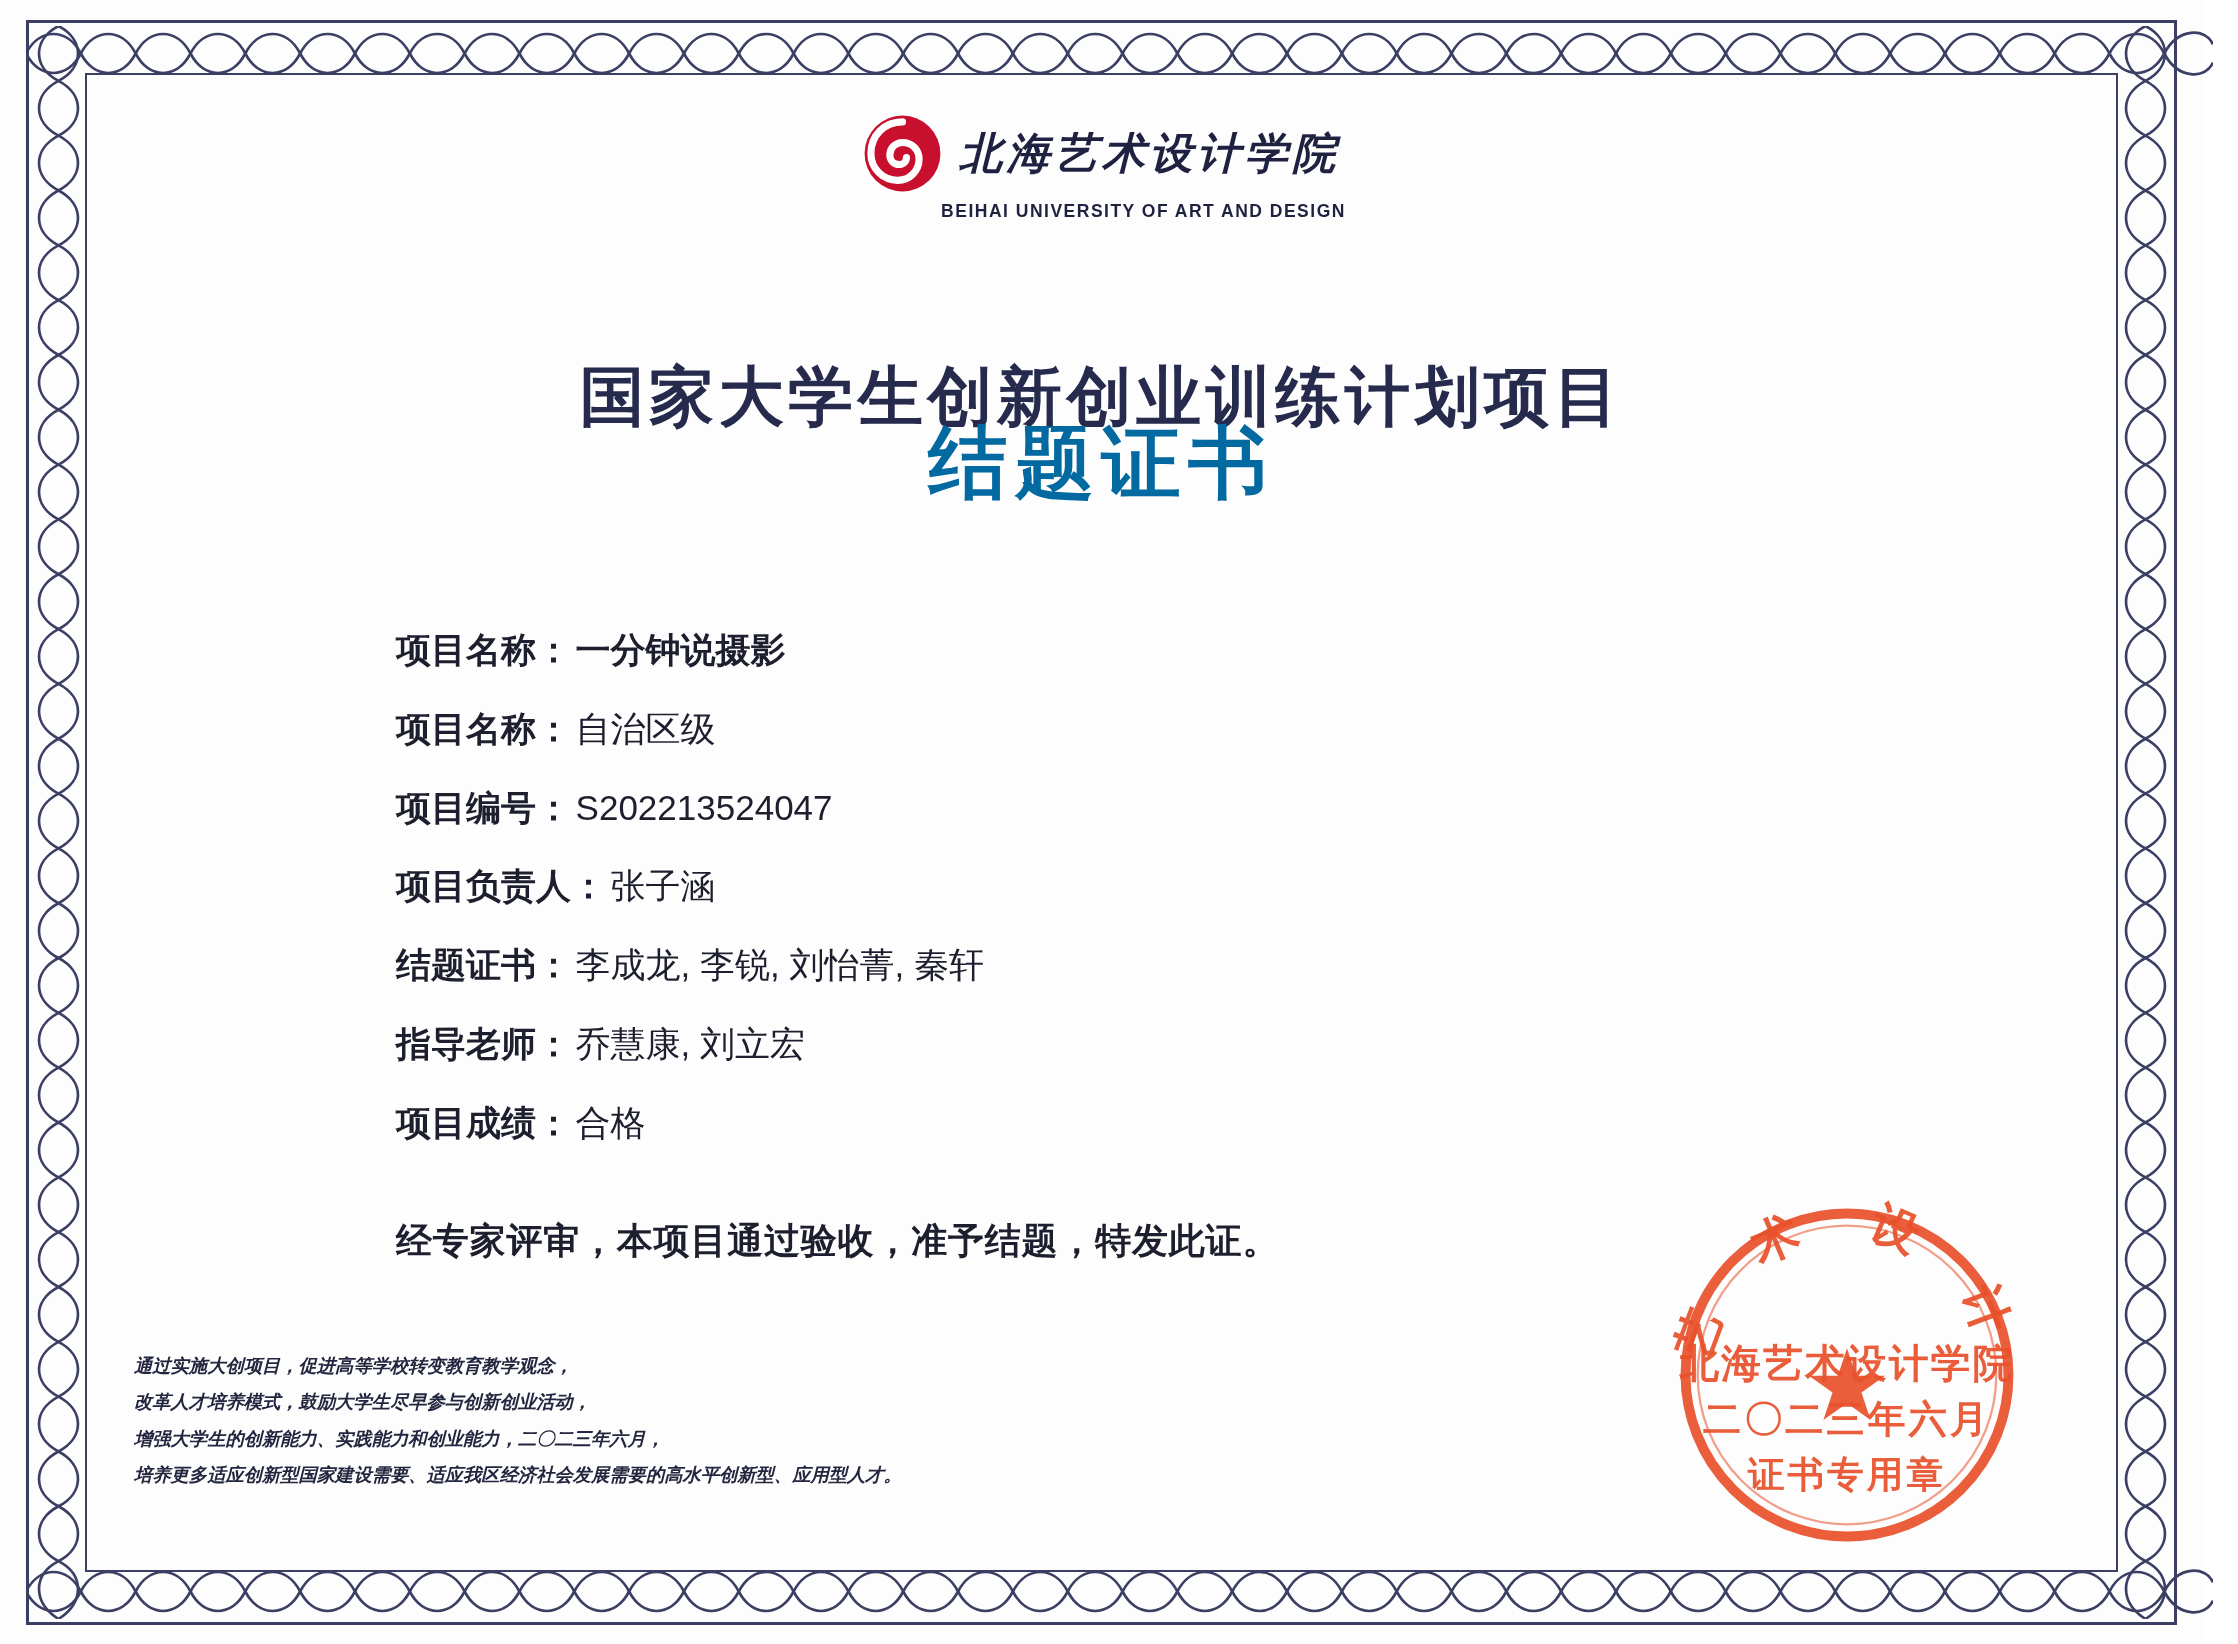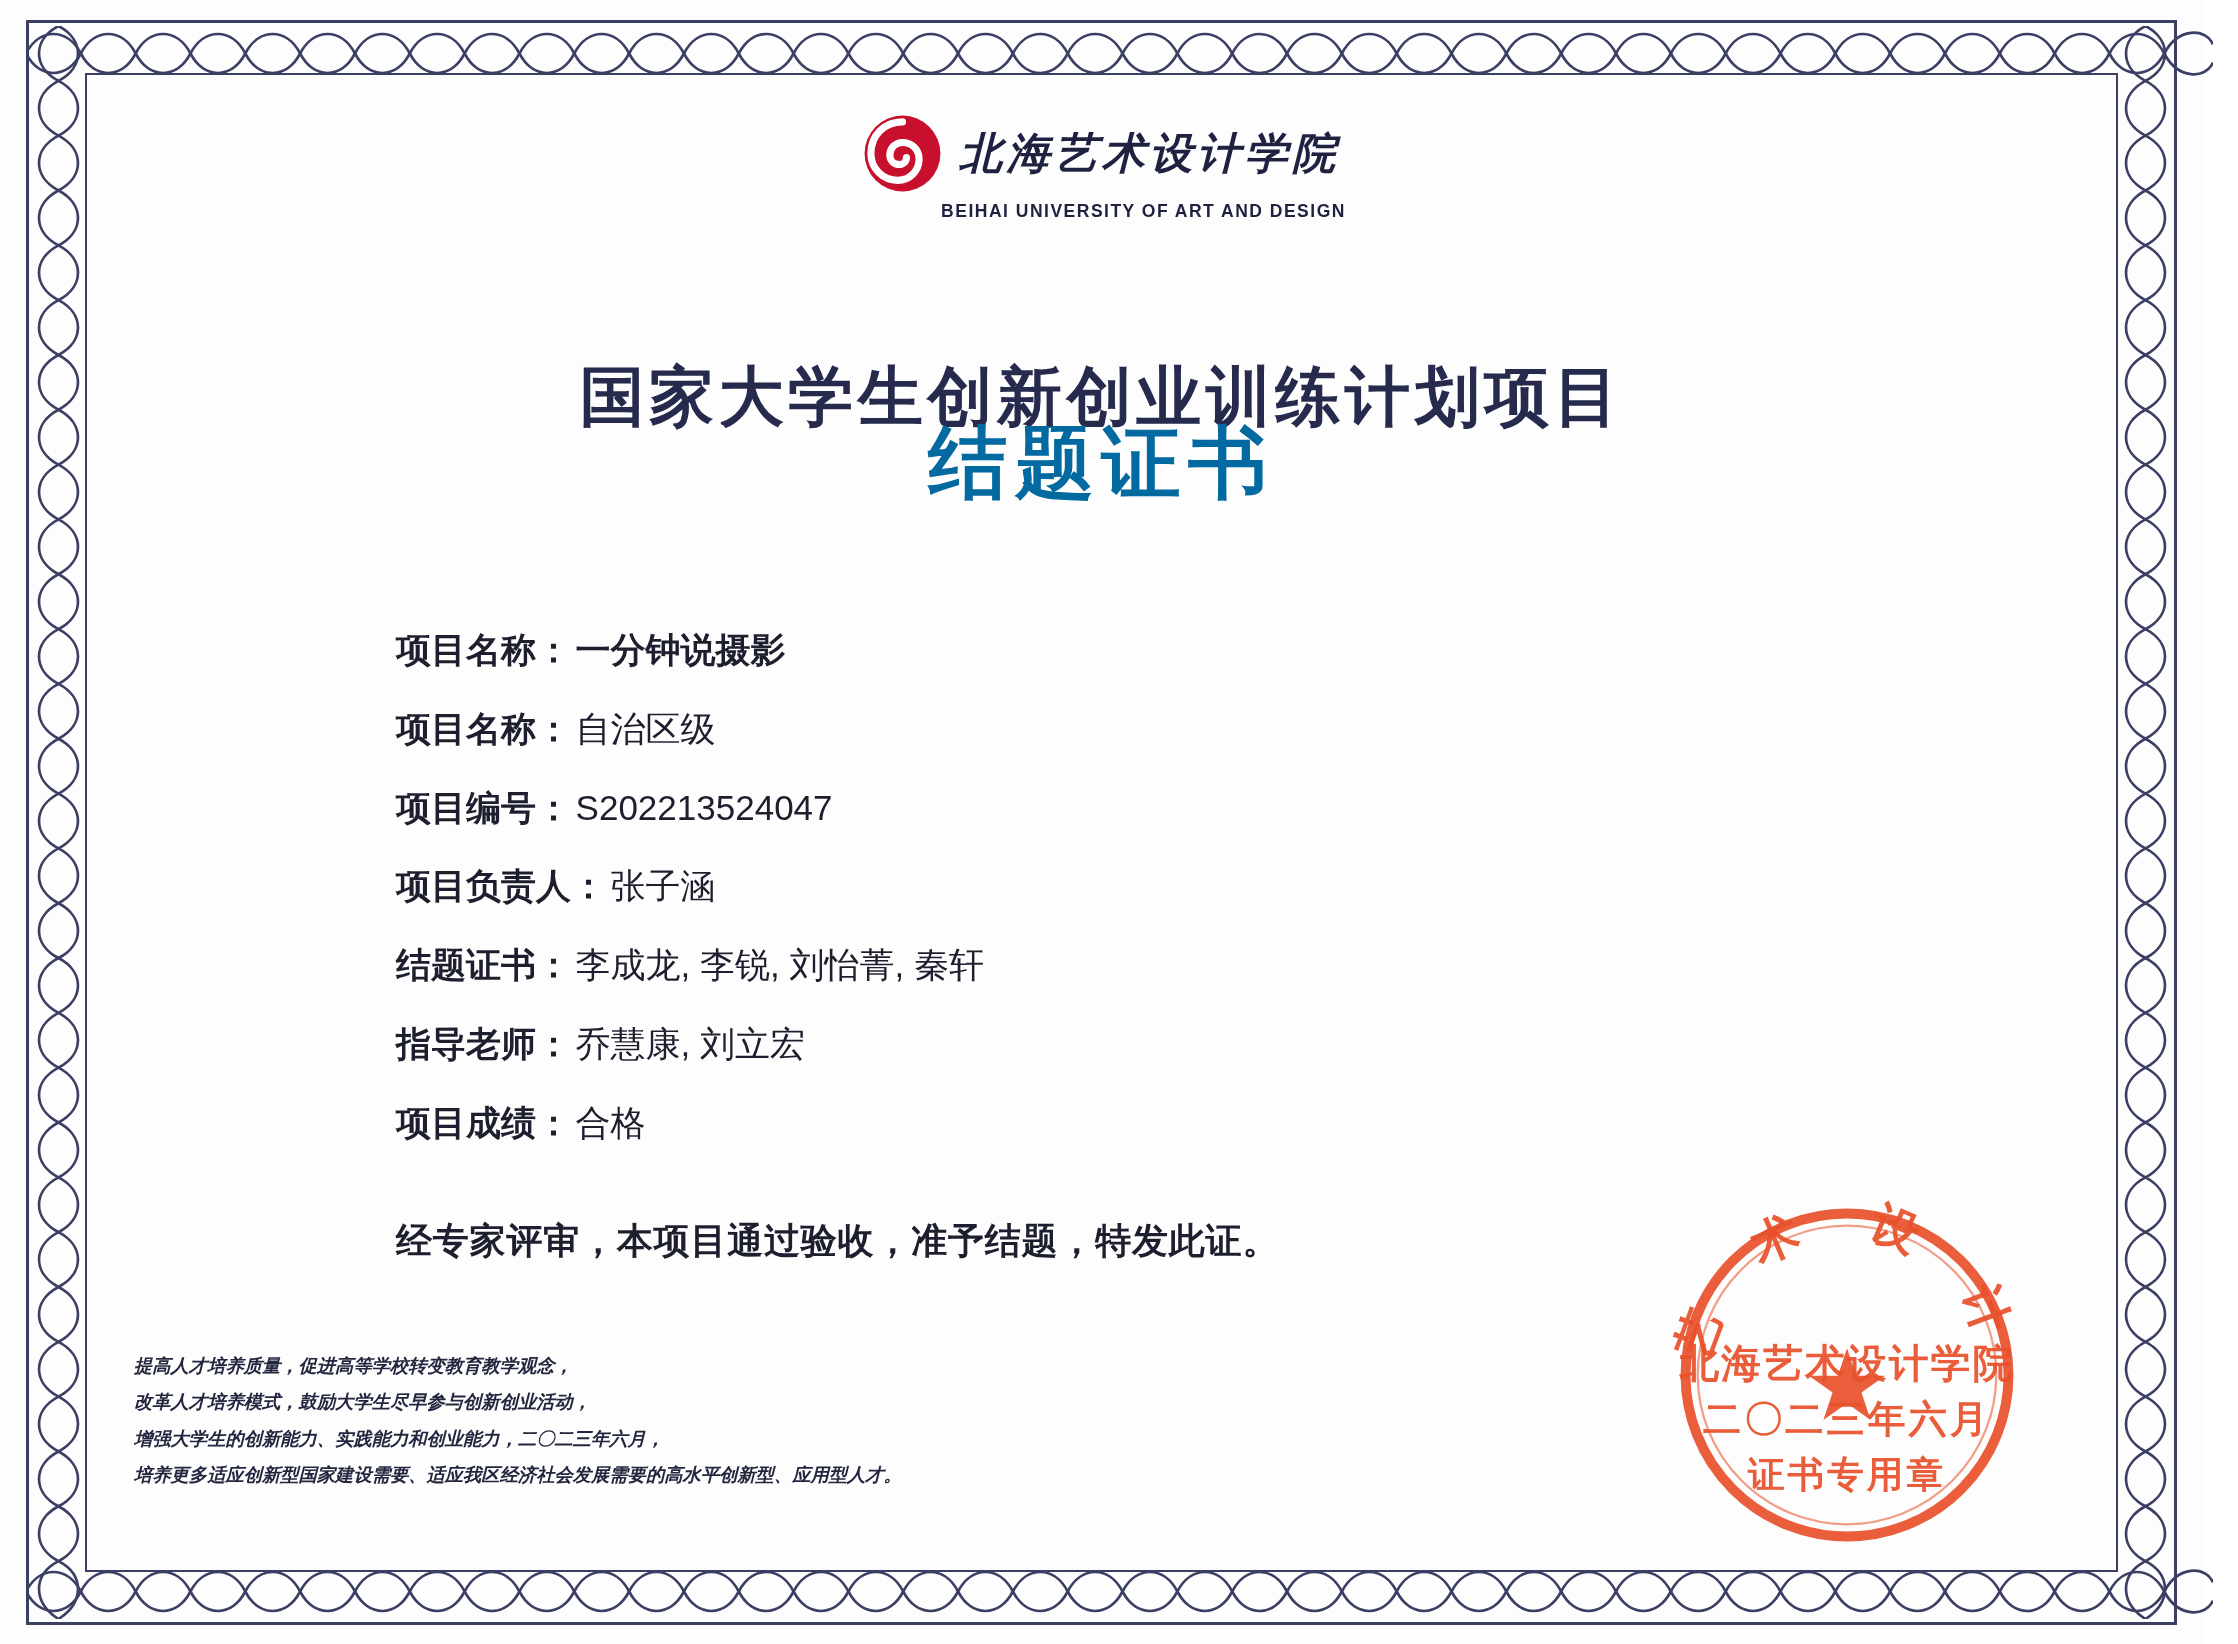--- a/index.html
+++ b/index.html
@@ -274,21 +274,21 @@
       <span class="field-label">项目成绩</span>
       <span class="field-sep">：</span>
       <span class="field-value">合格</span>
     </div>
 
   </div>
 
   <div class="statement">经专家评审，本项目通过验收，准予结题，特发此证。</div>
 
   <div class="footnote">
-    <div>提高人才培养质量，促进高等学校转变教育教学观念，</div>
+    <div>通过实施大创项目，促进高等学校转变教育教学观念，</div>
     <div>改革人才培养模式，鼓励大学生尽早参与创新创业活动，</div>
     <div>增强大学生的创新能力、实践能力和创业能力，二〇二三年六月，</div>
     <div>培养更多适应创新型国家建设需要、适应我区经济社会发展需要的高水平创新型、应用型人才。</div>
   </div>
 
   <div class="seal">
     <svg viewBox="0 0 470 470">
       <defs>
         <path id="arcTop" d="M 55,235 A 180,180 0 0 1 415,235"></path>
         <path id="arcBottom" d="M 85,235 A 150,150 0 0 0 385,235"></path>

